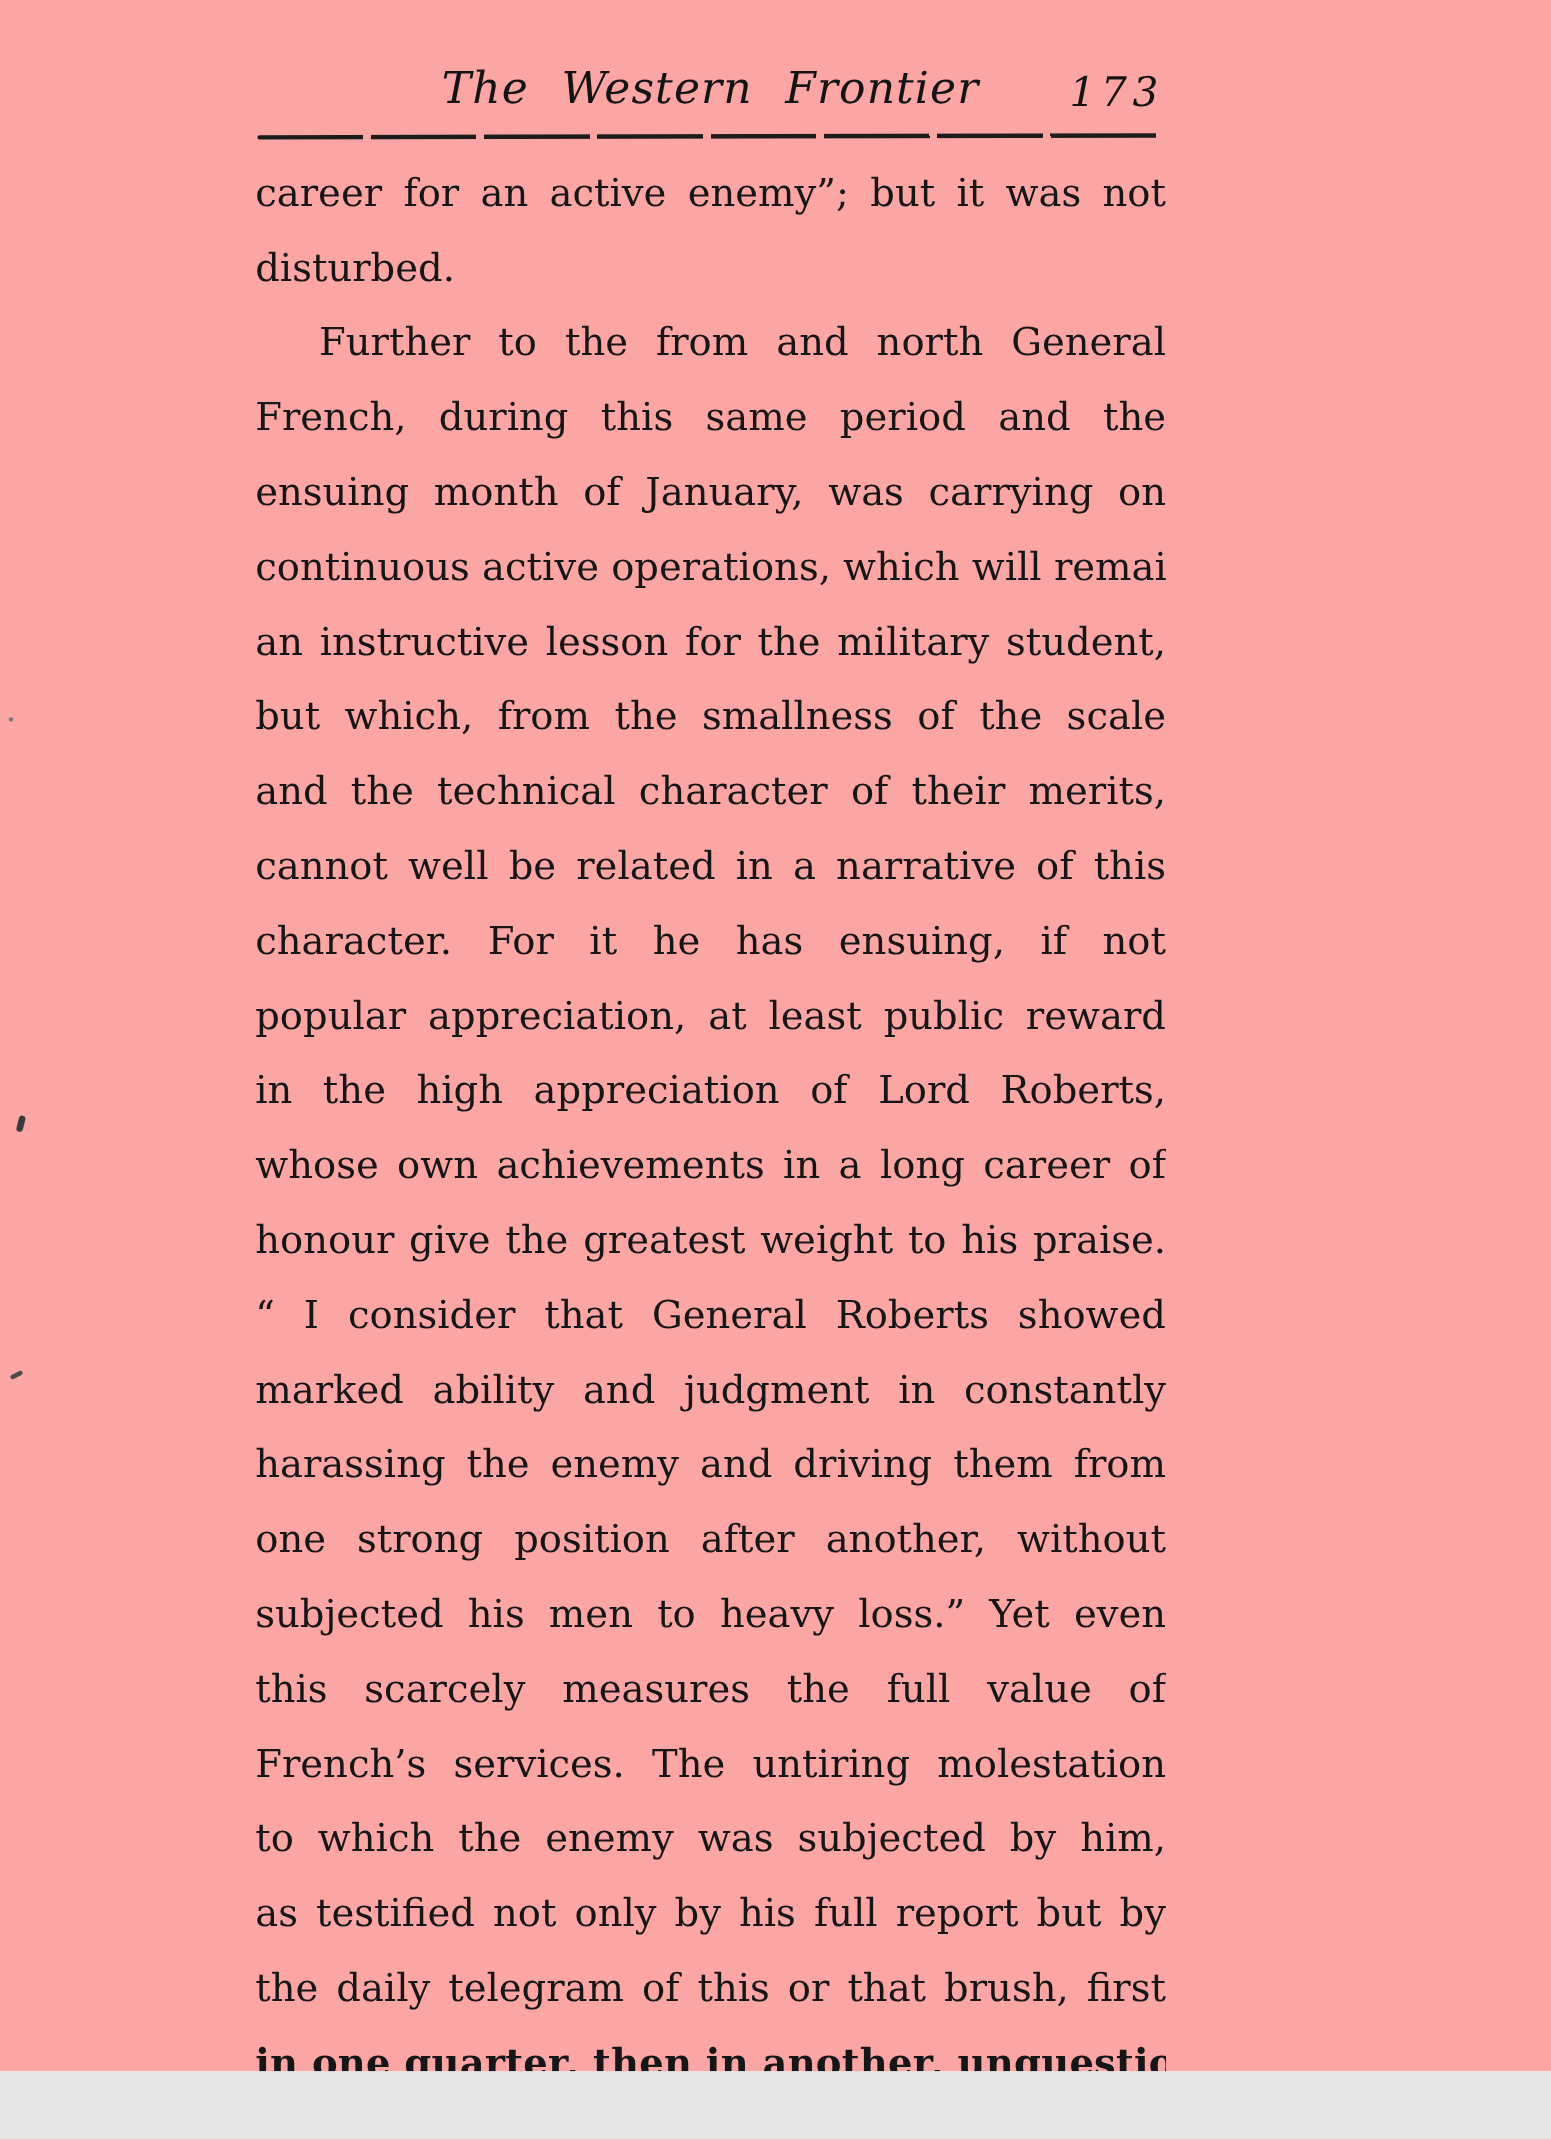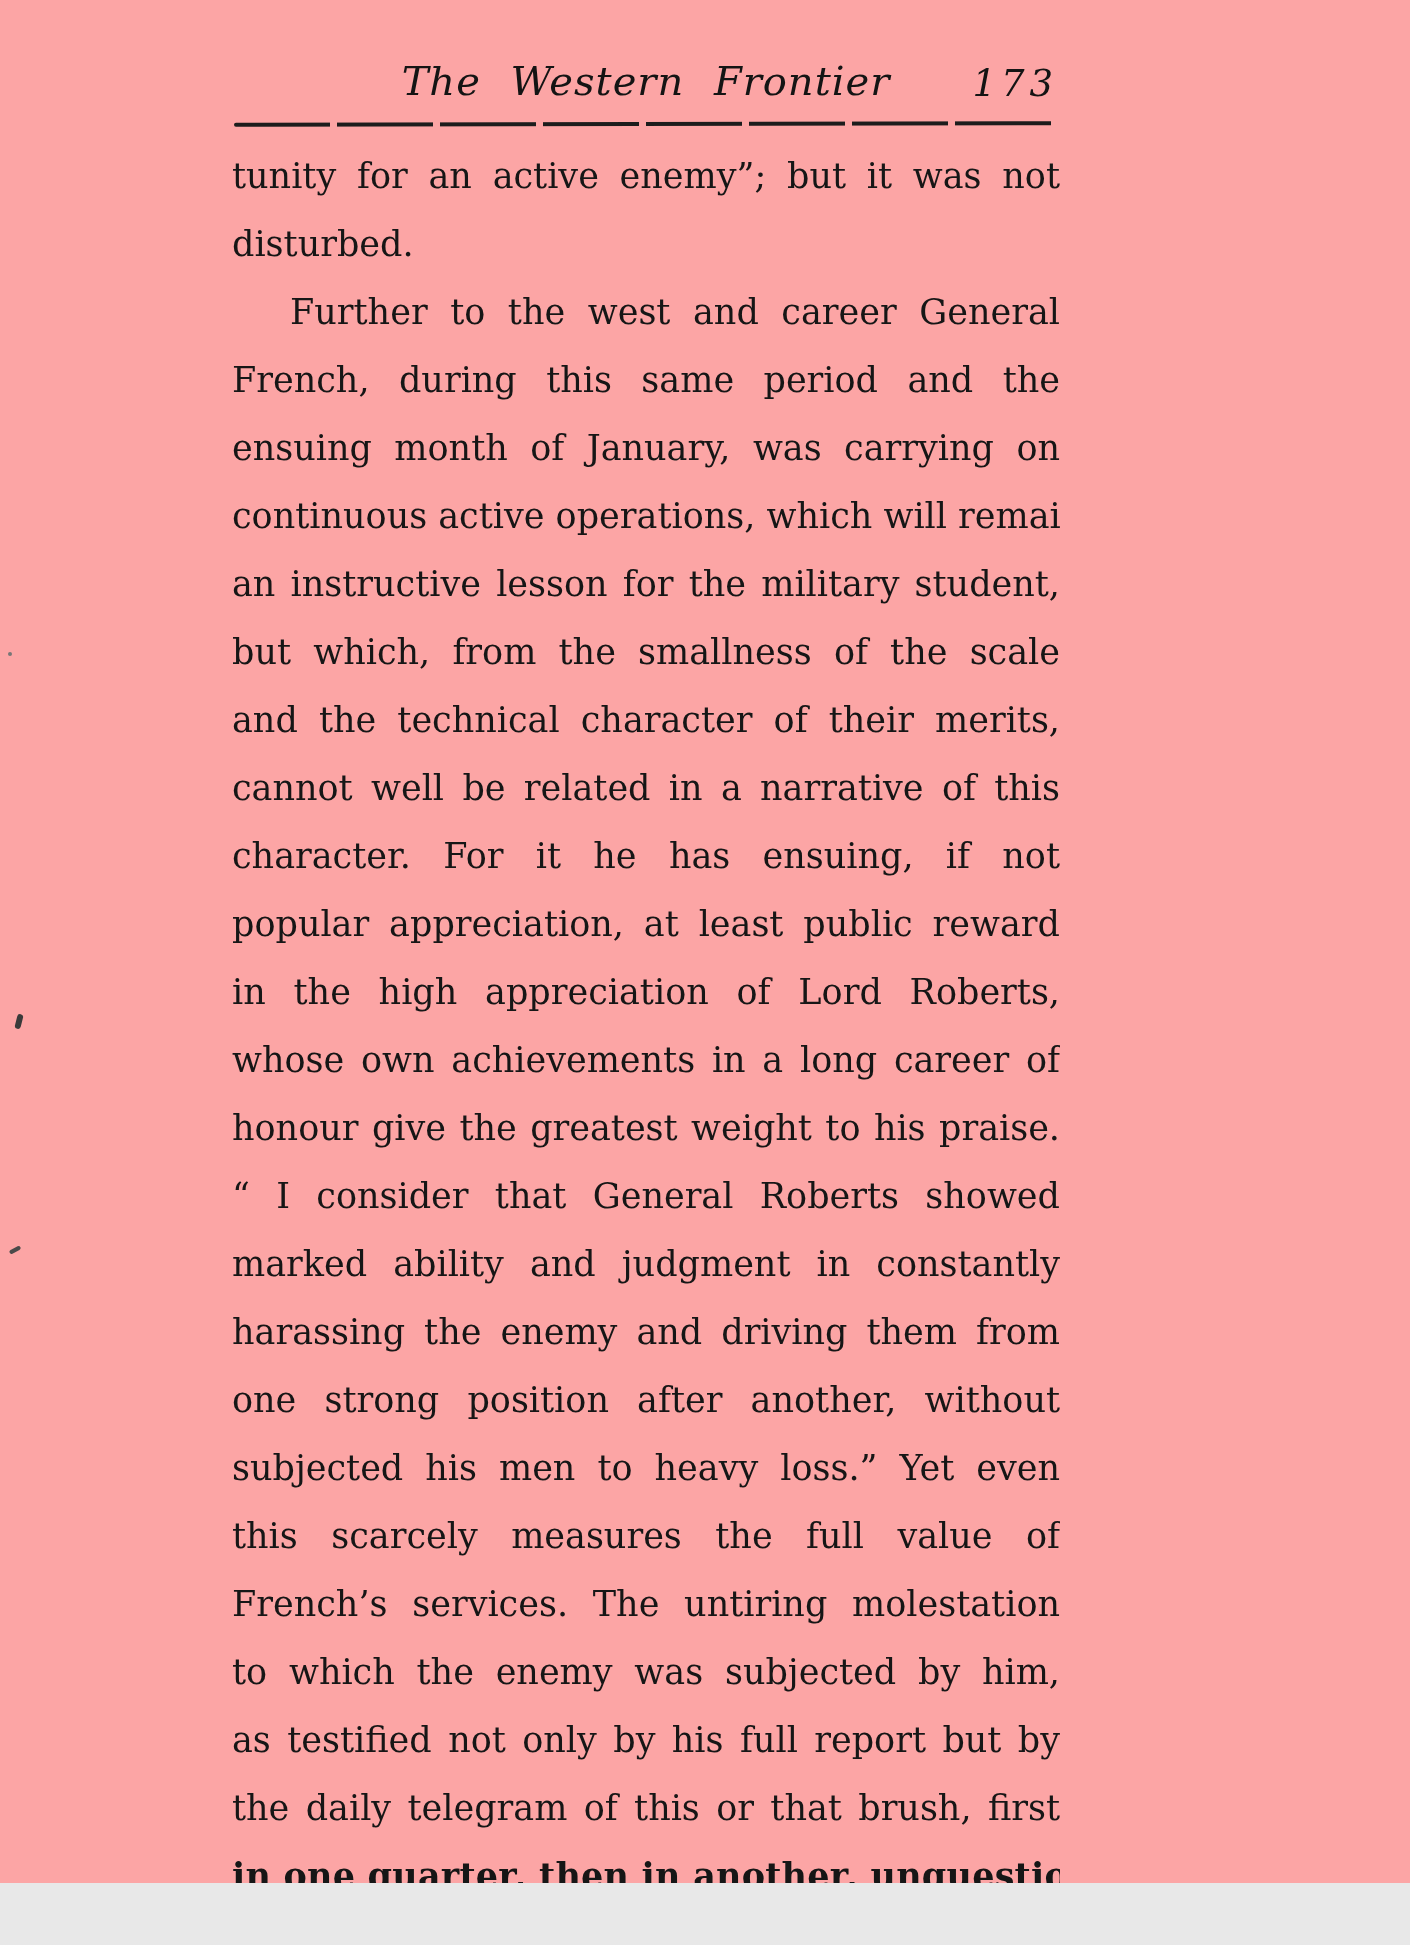--- a/index.html
+++ b/index.html
@@ -100,25 +100,25 @@
 
   <div class="header">
     <span class="header-title">The Western Frontier</span>
     <span class="page-number">173</span>
   </div>
 
   <div class="rule"></div>
 
   <div class="body-text">
     <div class="paragraph paragraph-1">
-        <div class="line">tunity for an active enemy”; but it was not</div>
+        <div class="line">career for an active enemy”; but it was not</div>
         <div class="line last-line no-justify">disturbed.</div>
       </div>
     <div class="paragraph paragraph-2">
-        <div class="line indent-first">Further to the west and career General</div>
+        <div class="line indent-first">Further to the from and north General</div>
         <div class="line">French, during this same period and the</div>
         <div class="line">ensuing month of January, was carrying on</div>
         <div class="line">continuous active operations, which will remain</div>
         <div class="line">an instructive lesson for the military student,</div>
         <div class="line">but which, from the smallness of the scale</div>
         <div class="line">and the technical character of their merits,</div>
         <div class="line">cannot well be related in a narrative of this</div>
         <div class="line">character. For it he has ensuing, if not</div>
         <div class="line">popular appreciation, at least public reward</div>
         <div class="line">in the high appreciation of Lord Roberts,</div>

